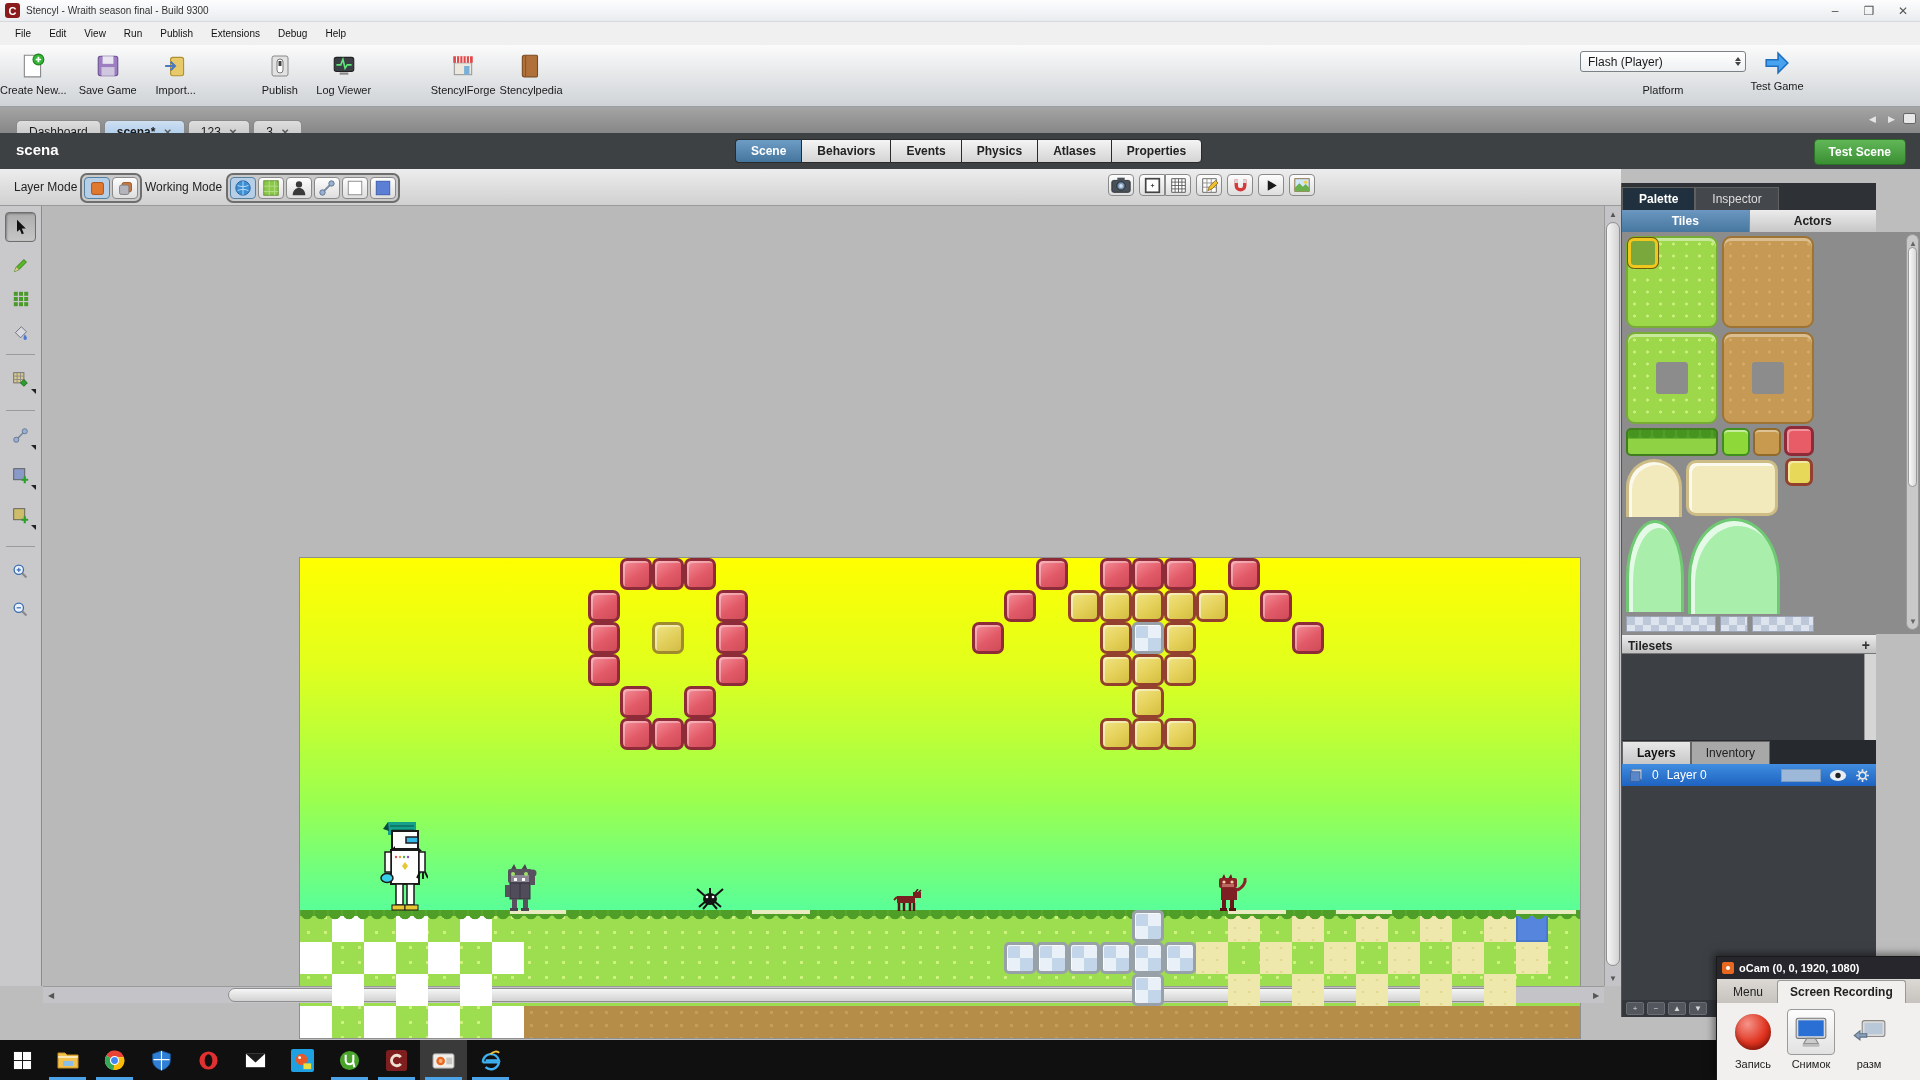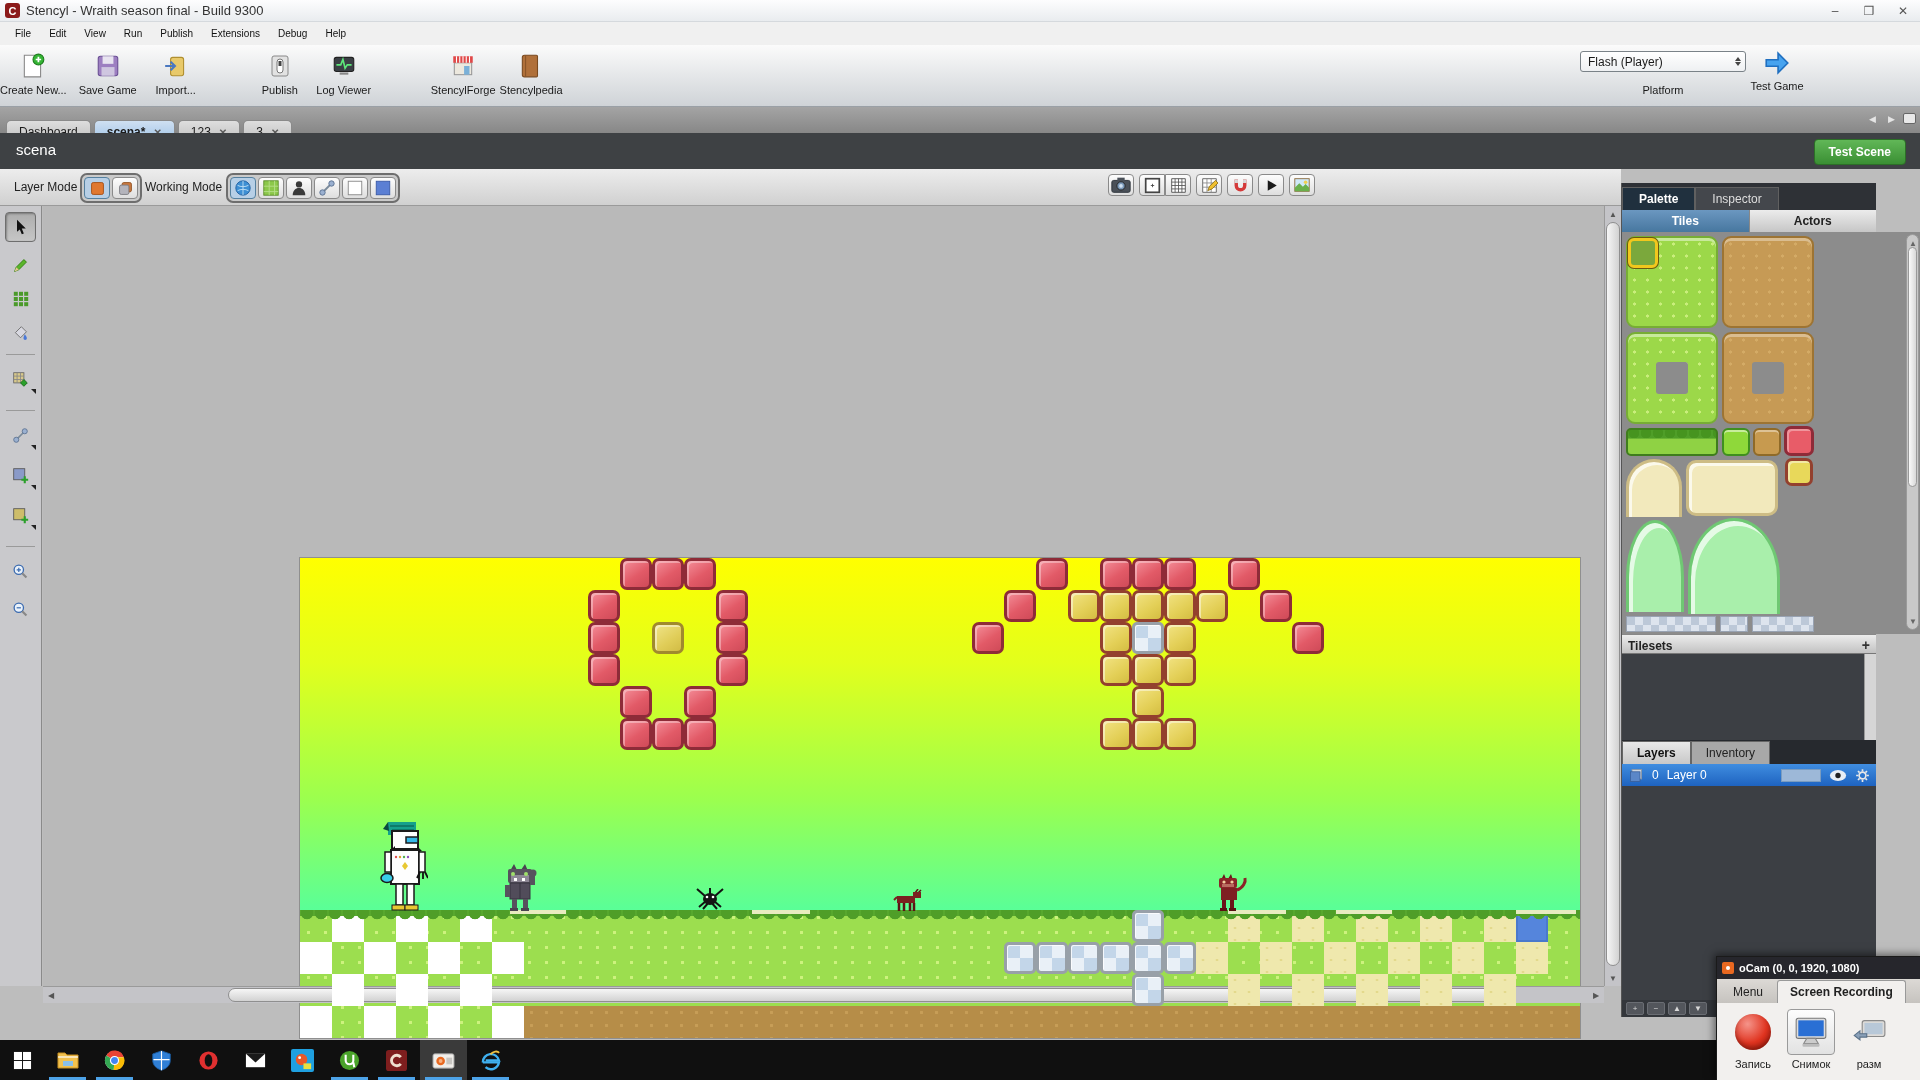--- a/index.html
+++ b/index.html
@@ -1,51 +1,51 @@
 <!DOCTYPE html>
 <html><head>
 <meta charset="utf-8">
 <style>
 *{margin:0;padding:0;box-sizing:border-box}
 body{font-family:"Liberation Sans",sans-serif;background:#000}
 #app{position:relative;width:1920px;height:1080px;background:#bdbdbd;overflow:hidden;font-size:12px;color:#1a1a1a}
 
 .titlebar{position:absolute;left:0;top:0;width:1920px;height:22px;background:linear-gradient(#fdfdfe,#e9ecef);border-bottom:1px solid #d5d9dd;display:flex;align-items:center;padding-left:5px;gap:6px}
 .app-icon{width:15px;height:15px;background:#8b1a1a;border-radius:3px;color:#fff;font-weight:bold;font-size:11px;display:flex;align-items:center;justify-content:center}
-.title-text{font-size:13px;color:#333}
+.title-text{font-size:10px;color:#333}
 .win-controls{margin-left:auto;display:flex;height:100%}
 .win-btn{width:34px;height:100%;display:flex;align-items:center;justify-content:center;color:#555;font-size:12px}
 
 .menubar{position:absolute;left:0;top:22px;width:1920px;height:23px;background:#f0f0f0;display:flex;align-items:center;padding-left:6px}
 .menu-item{padding:3px 9px;font-size:10px;color:#111}
 
 .toolbar{position:absolute;left:0;top:45px;width:1920px;height:62px;background:linear-gradient(#fbfbfb,#cfd3d7);border-bottom:1px solid #9aa0a6}
 #toolbar-left{position:absolute;left:0;top:0;height:100%;display:flex;align-items:flex-start;padding-top:6px}
 .tb-btn{display:flex;flex-direction:column;align-items:center;gap:3px;min-width:58px}
 .tb-icon{height:30px;display:flex;align-items:center;justify-content:center}
 .tb-label{font-size:11px;color:#1a1a1a;white-space:nowrap}
 .platform-box{position:absolute;left:1580px;top:6px;width:166px;text-align:center}
 .combo{height:21px;background:linear-gradient(#fff,#eef0f2);border:1px solid #7a8288;border-radius:3px;display:flex;align-items:center;padding:0 4px 0 7px;font-size:12px}
 .combo-stepper{margin-left:auto;display:flex;flex-direction:column;gap:1px}
 .combo-stepper i{display:block;width:0;height:0;border-left:3px solid transparent;border-right:3px solid transparent}
 .cs-up{border-bottom:4px solid #444}.cs-dn{border-top:4px solid #444}
 .tb-sub{font-size:11px;margin-top:12px;color:#1a1a1a}
 .testgame-box{position:absolute;left:1742px;top:4px;width:70px;text-align:center}
 .testgame-box .tb-icon{height:28px}
 
-.tabbar{position:absolute;left:0;top:107px;width:1920px;height:36px;background:linear-gradient(#a4a4a4,#7c7c7c);display:flex;align-items:flex-end;padding-left:6px}
+.tabbar{position:absolute;left:0;top:107px;width:1920px;height:36px;background:linear-gradient(#a4a4a4,#7c7c7c);display:flex;align-items:flex-end;padding-left:16px}
 .tab{height:23px;display:flex;align-items:center;padding:0 12px;margin-right:3px;border-radius:5px 5px 0 0;background:linear-gradient(#dedede,#bdbdbd);border:1px solid #8a8a8a;border-bottom:none;font-size:12px;gap:8px}
 .tab.active{background:linear-gradient(#cfe0f2,#9cc1e7);font-weight:bold}
 .tab-close{color:#5a5a5a;font-size:10px;font-weight:bold}
 .tab-ctrls{position:absolute;right:4px;top:4px;display:flex;gap:4px;align-items:center}
 .tab-ctrl{width:15px;height:15px;display:flex;align-items:center;justify-content:center;color:#e5e5e5;font-size:9px}
 .tab-list-icon{width:13px;height:11px;background:#e8e8e8;border-radius:2px;border:1px solid #666}
 
 .scene-header{position:absolute;left:0;top:133px;width:1920px;height:36px;background:#3e4144}
-.scene-title{position:absolute;left:16px;top:8px;color:#fff;font-weight:normal;font-size:15px}
+.scene-title{position:absolute;left:16px;top:8px;color:#fff;font-weight:bold;font-size:15px}
 .scene-nav{position:absolute;left:735px;top:6px;display:flex}
 .nav-btn{padding:4px 15px;font-size:12px;font-weight:bold;color:#222;background:linear-gradient(#f4f4f4,#d4d4d4);border:1px solid #2a2a2a;border-right:none}
 .nav-btn:first-child{border-radius:4px 0 0 4px}
 .nav-btn:last-child{border-radius:0 4px 4px 0;border-right:1px solid #2a2a2a}
 .nav-btn.active{background:linear-gradient(#6d9cc4,#45769e);color:#fff}
 .test-scene{position:absolute;right:14px;top:6px;padding:5px 14px;background:linear-gradient(#61b757,#3a8f33);border:1px solid #2c6f27;border-radius:4px;color:#fff;font-weight:bold;font-size:12px}
 
 .edit-toolbar{position:absolute;left:0;top:169px;width:1621px;height:37px;background:linear-gradient(#ededed,#d0d0d0);border-bottom:1px solid #9a9a9a}
 .et-label{position:absolute;top:11px;font-size:12px;color:#222}
 .et-group{position:absolute;top:4px;display:flex;gap:2px;border:2px solid #6e6e6e;border-radius:7px;background:#cacaca;padding:2px}
@@ -287,20 +287,28 @@
       </div>
     </div>
   <div class="tab-ctrls" style="top:111px">
     <div class="tab-ctrl">◀</div>
     <div class="tab-ctrl">▶</div>
     <div class="tab-list-icon"></div>
   </div>
 
   <div class="scene-header">
     <div class="scene-title">scena</div>
+    <div class="scene-nav" id="scene-nav">
+        <div class="nav-btn active">Scene</div>
+        <div class="nav-btn">Behaviors</div>
+        <div class="nav-btn">Events</div>
+        <div class="nav-btn">Physics</div>
+        <div class="nav-btn">Atlases</div>
+        <div class="nav-btn">Properties</div>
+      </div>
     <div class="test-scene">Test Scene</div>
   </div>
 
   <div class="edit-toolbar">
     <div class="et-label" style="left:14px">Layer Mode</div>
     <div class="et-group" style="left:80px" id="layer-mode-group">
         <div class="et-btn pressed">
           <svg viewBox="0 0 20 20" width="17" height="17">
             <rect x="3" y="3" width="14" height="14" rx="2" fill="#e07830" stroke="#a04a10"></rect>
           </svg>

